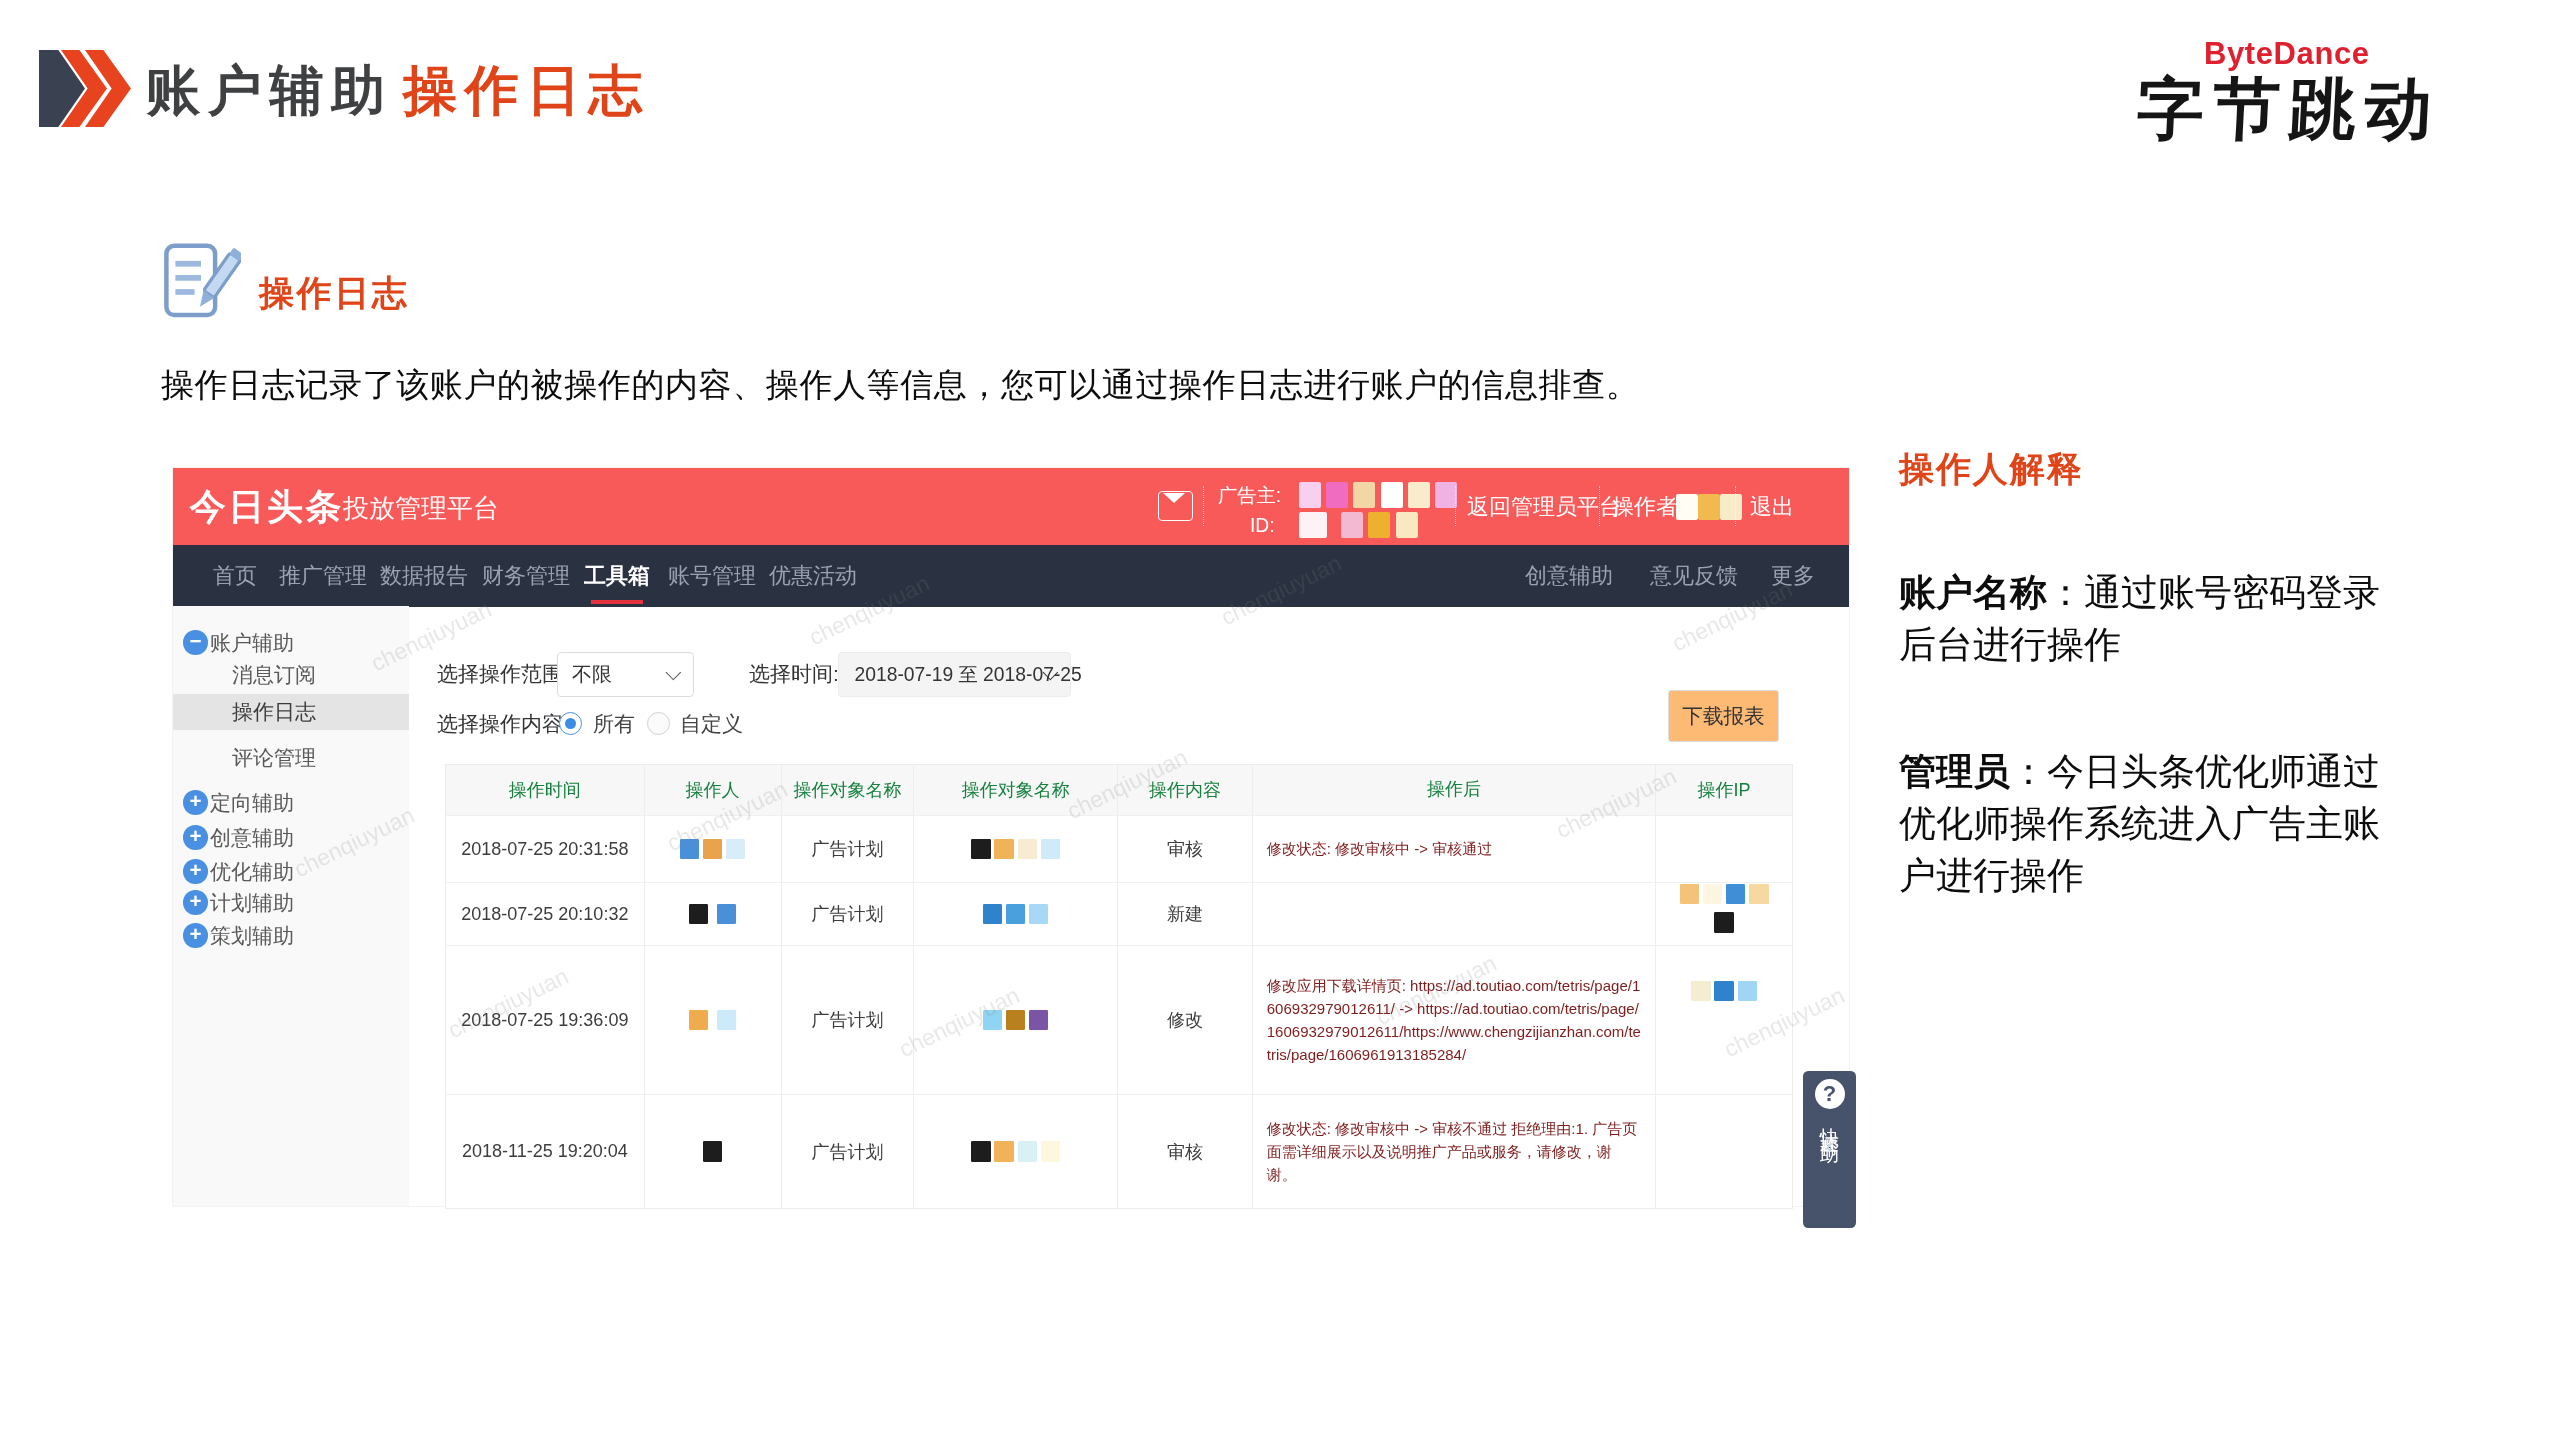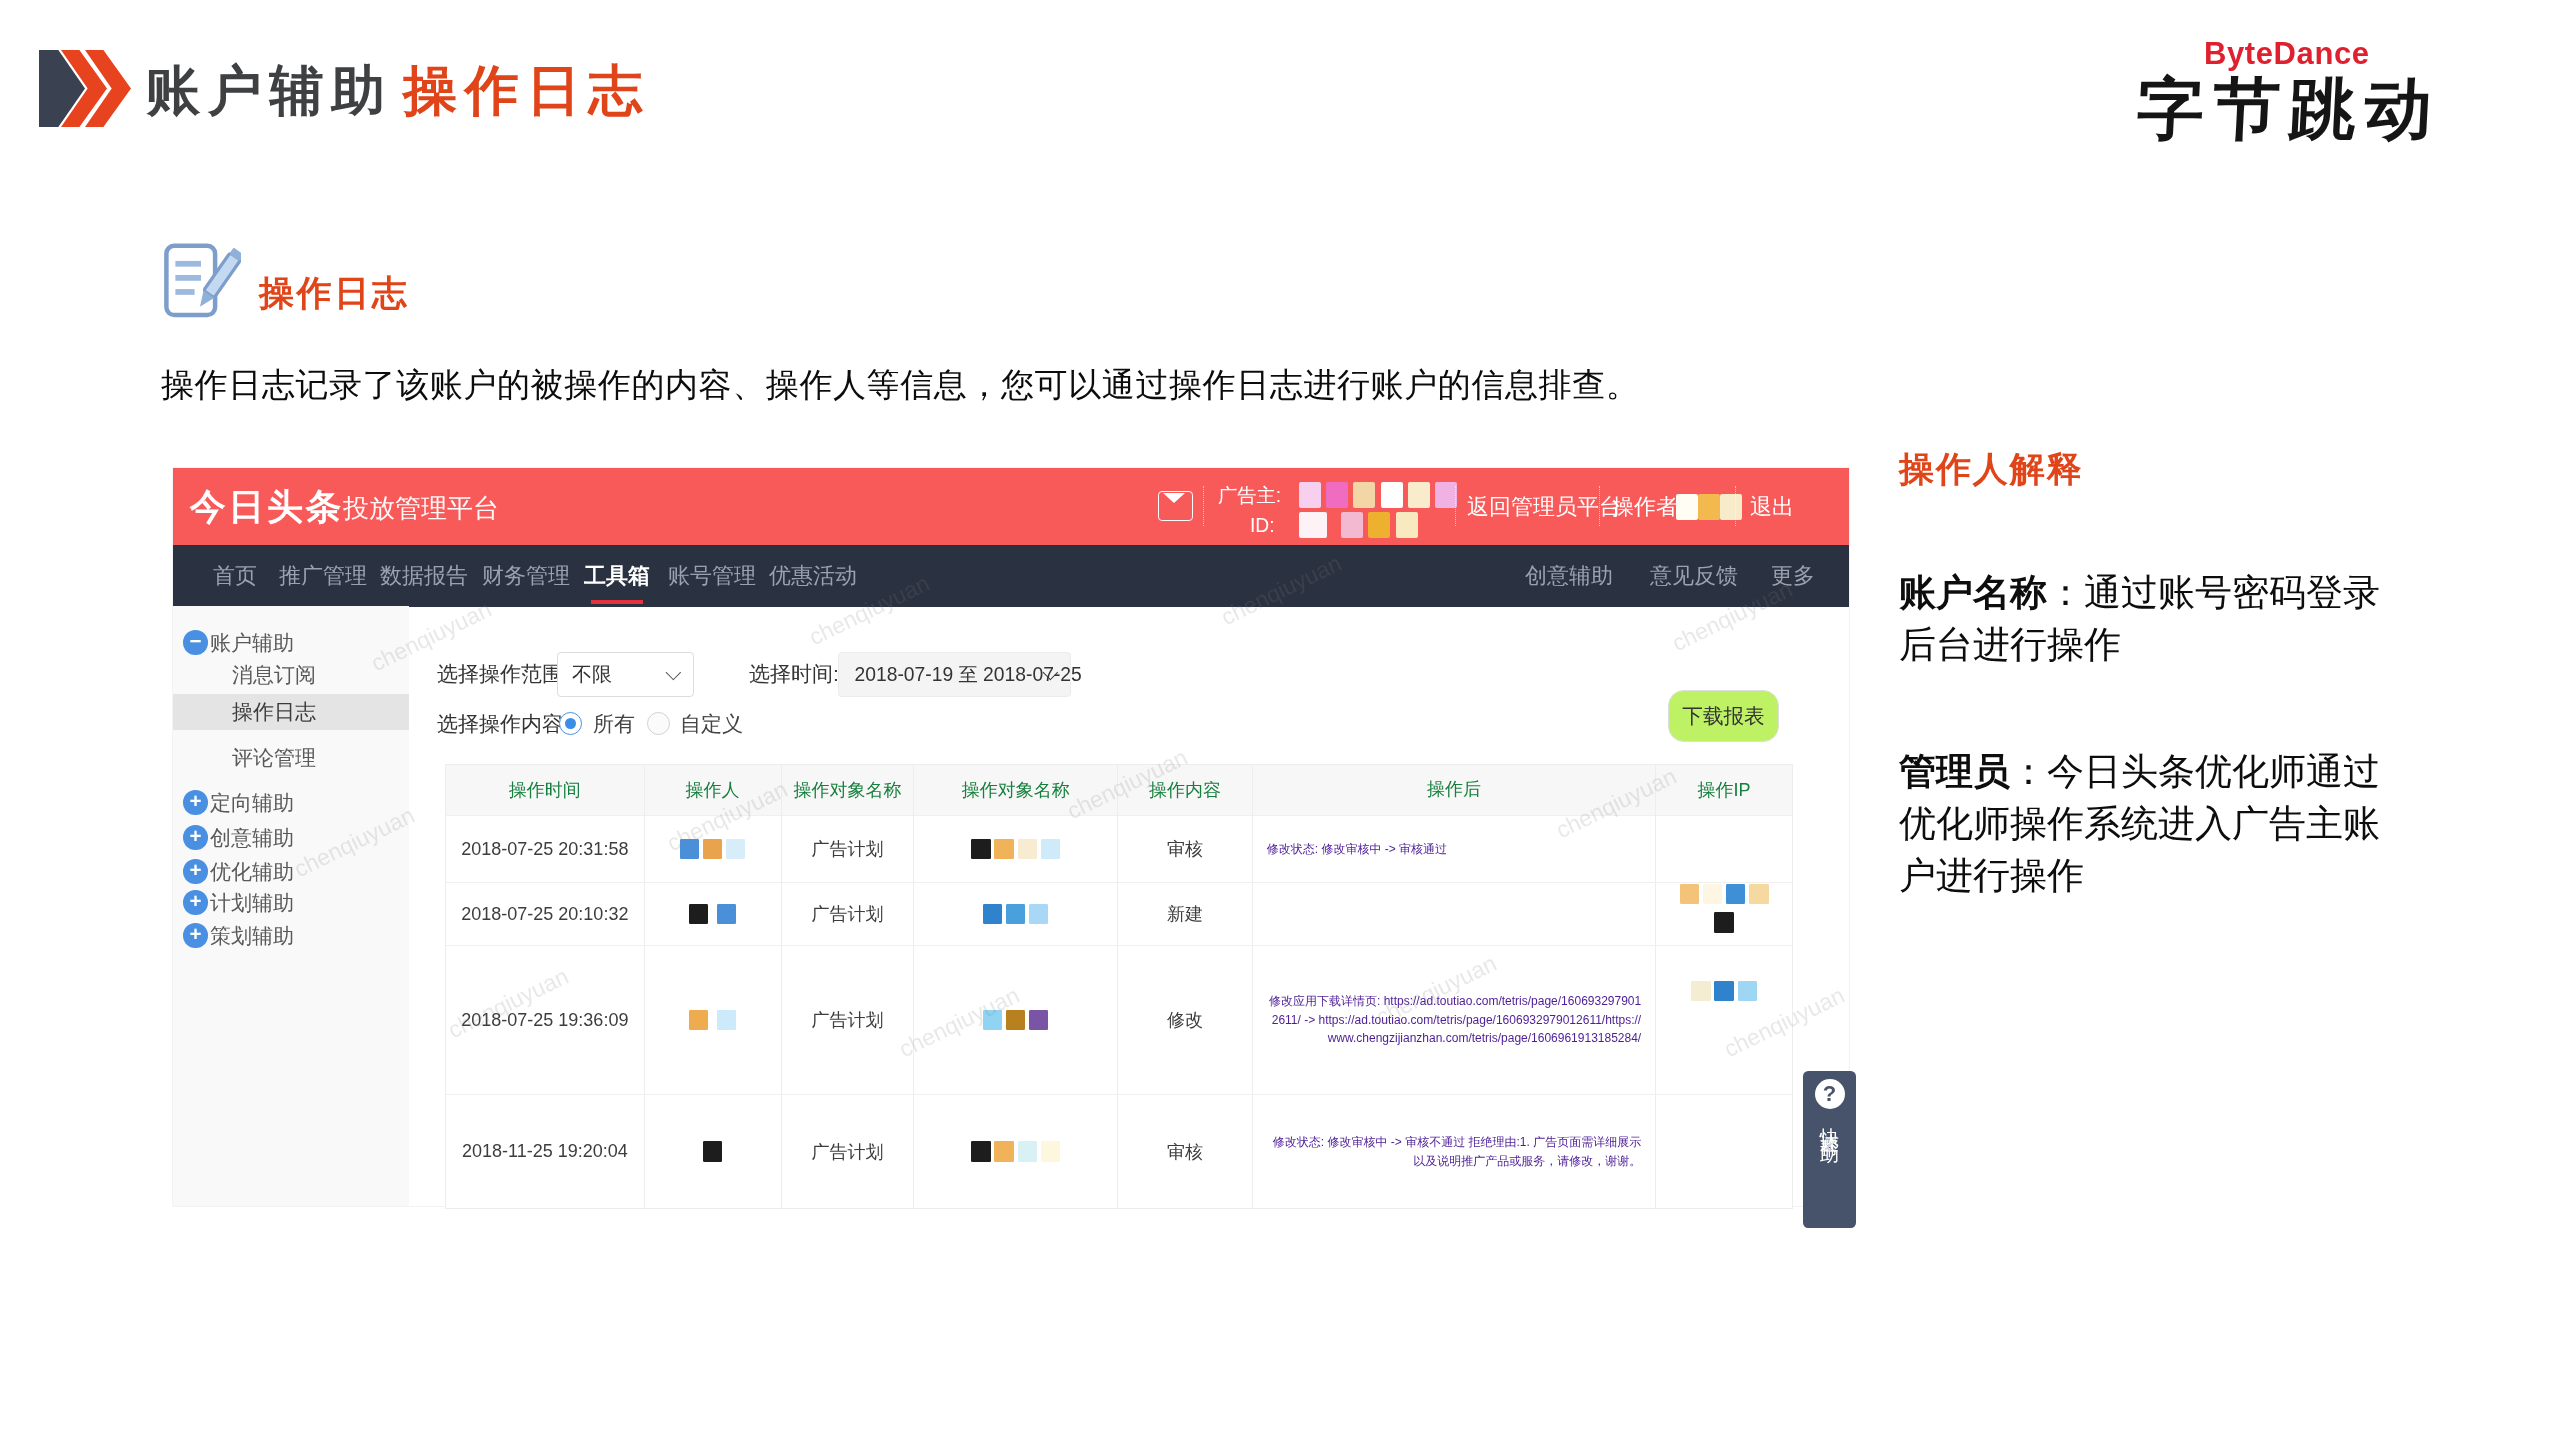--- a/index.html
+++ b/index.html
@@ -46,30 +46,30 @@
 .side-item.sub .lbl{left:59px}
 .side-item.selected{background:#e4e4e4;color:#3c3c3c}
 .scir{position:absolute;left:10.3px;top:5.2px;width:24.5px;height:24.5px;border-radius:50%;background:#4a90e2;
   color:#fff;text-align:center;line-height:22.5px;font-size:20.6px;font-weight:bold}
 .flabel{position:absolute;font-size:21px;color:#333;height:36px;line-height:36px;white-space:nowrap}
 .selbox{position:absolute;box-sizing:border-box;border-radius:3.9px;font-size:20px;color:#333;white-space:nowrap}
 .chev{position:absolute;right:14px;top:14px;width:9.7px;height:9.7px;border-right:1.9px solid #555;border-bottom:1.9px solid #555;transform:rotate(45deg)}
 .radio{position:absolute;width:23px;height:23px;border-radius:50%;box-sizing:border-box;background:#fff}
 .radio .dot{position:absolute;left:4.5px;top:4.5px;width:11.6px;height:11.6px;border-radius:50%;background:#3a8ee6}
 .download-btn{position:absolute;left:1495px;top:222px;width:111px;height:52px;box-sizing:border-box;
-  border:1.3px solid #dedede;border-radius:16px;background:#bef264;font-size:20.6px;color:#333;text-align:center;line-height:49px}
+  border:1.3px solid #dedede;border-radius:3px;background:#fdba74;font-size:20.6px;color:#333;text-align:center;line-height:49px}
 .tbl{position:absolute;left:272px;top:296px;width:1348px;box-sizing:border-box;border:0.6px solid #ededed;background:#fff}
 .trow{display:flex;border-bottom:0.6px solid #f0f0f0}
 .trow.head{background:#f7f7f7;height:50px}
 .trow.rh1{height:66px}.trow.rh2{height:62px}.trow.rh3{height:148px}.trow.rh4{height:113px;border-bottom:none}
 .tc{box-sizing:border-box;border-right:0.6px solid #ededed;display:flex;align-items:center;justify-content:center;
   font-size:18px;color:#3d3d3d;text-align:center}
 .tc:last-child{border-right:none}
 .c0{width:199px}.c1{width:137px}.c2{width:133px}.c3{width:204px}.c4{width:135px}.c5{width:404px}.c6{width:136px}
-.tc.c5{justify-content:flex-start;text-align:right;padding:10.3px 14px;font-size:12px;color:#4c1d95;line-height:1.55;word-break:break-all}
+.tc.c5{justify-content:flex-start;text-align:left;padding:10.3px 14px;font-size:15px;color:#7f1d1d;line-height:1.55;word-break:break-all}
 .trow.head .tc{font-size:18px;color:#15803d}
 .cmos{display:inline-flex;gap:3.9px;align-items:center}
 .cmos b{display:block;width:19.3px;height:20.6px;border-radius:1.3px}
 .qhelp{position:absolute;left:1630px;top:603px;width:53px;height:157px;background:#47526b;border-radius:5.2px;
   color:#fff;text-align:center;z-index:6}
 .qicon{margin:8.4px auto 2.6px;width:30px;height:30px;border-radius:50%;background:#fff;color:#47526b;
   font-size:22px;font-weight:bold;line-height:30px}
 .qtext{writing-mode:vertical-rl;text-orientation:upright;font-size:19.3px;letter-spacing:5.8px;margin:0 auto;color:#fff}
 .qchev{font-size:22px;color:#ccd3df;line-height:1.1}
 .wm{position:absolute;font-size:23px;color:rgba(128,128,128,.18);transform:rotate(-26deg);

